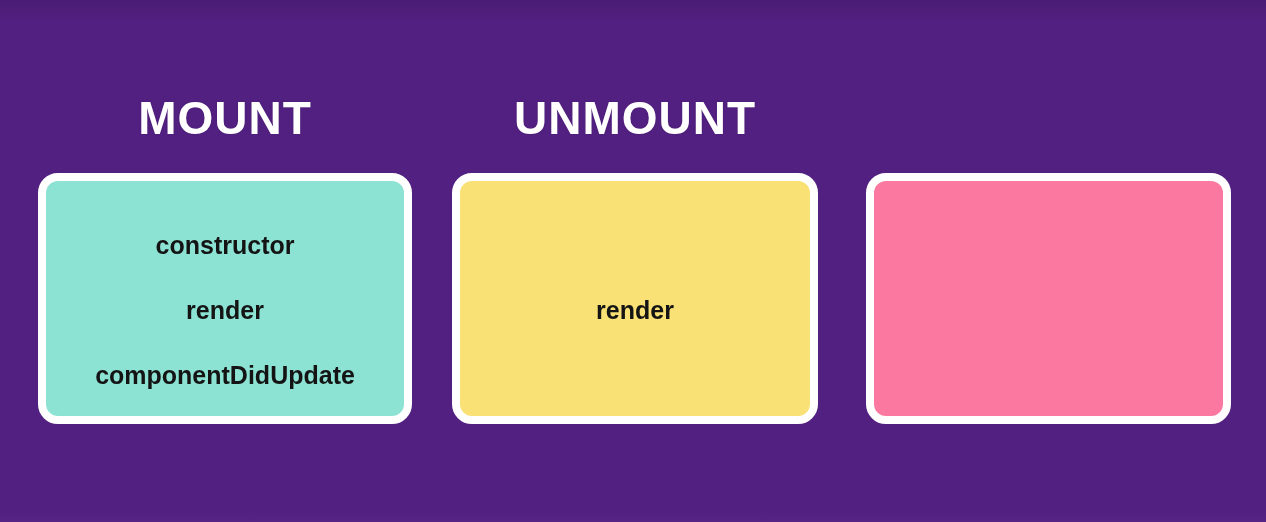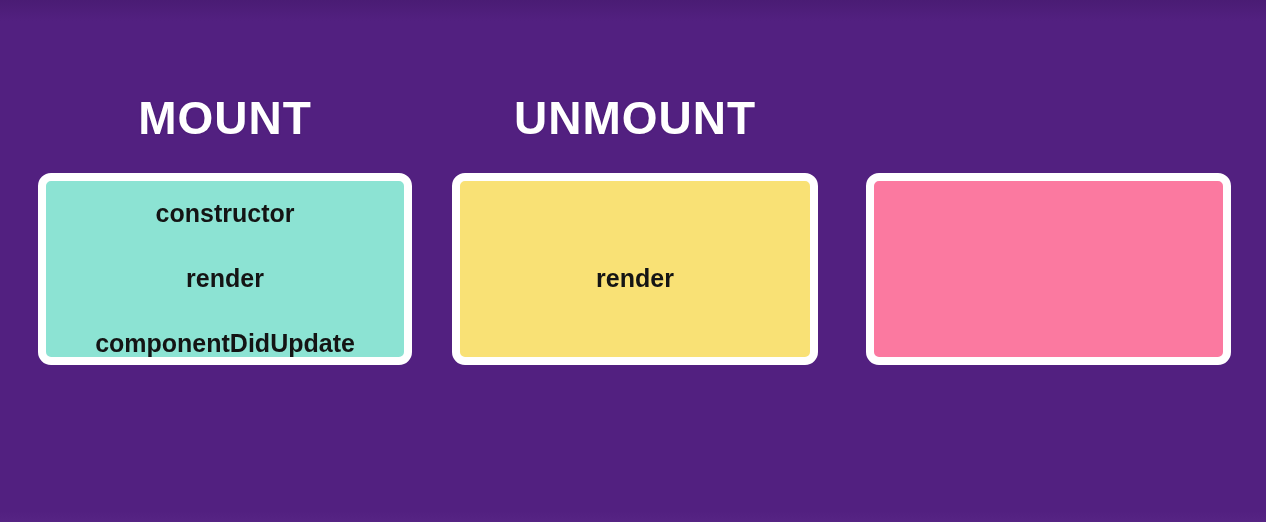--- a/index.html
+++ b/index.html
@@ -30,24 +30,25 @@
     font-size: 46px;
     line-height: 56px;
     letter-spacing: 1px;
     text-shadow: 0 0 2px rgba(60,20,90,0.35);
   }
   .card {
     position: absolute;
     top: 145px;
     left: 0;
     right: 0;
-    height: 192px;
+    height: 251px;
     box-sizing: border-box;
     border: 8px solid #ffffff;
-    border-radius: 13px;
+    border-radius: 20px;
+    padding-top: 32px;
   }
   .card-row {
     height: 65px;
     display: flex;
     align-items: center;
     justify-content: center;
     color: #141414;
     font-size: 25px;
     white-space: nowrap;
   }

